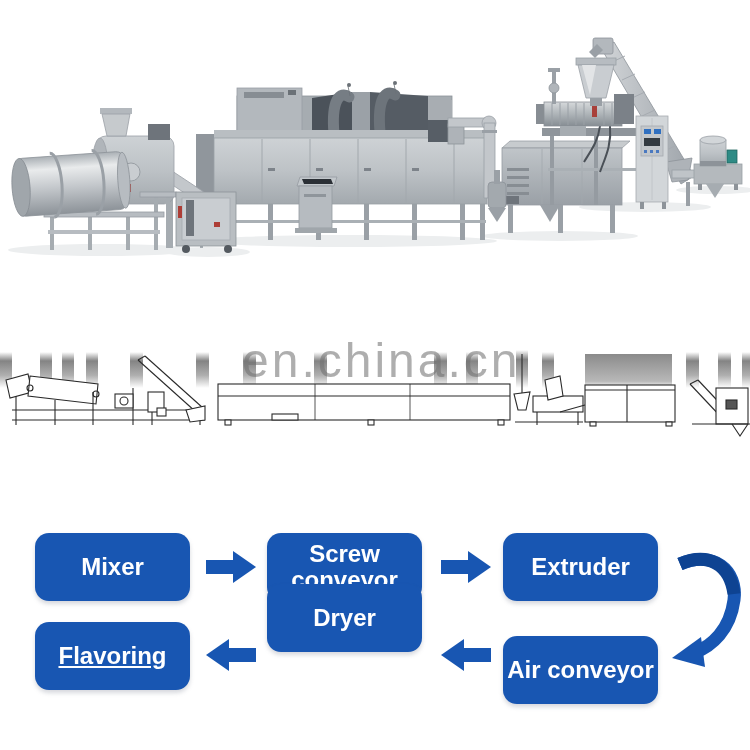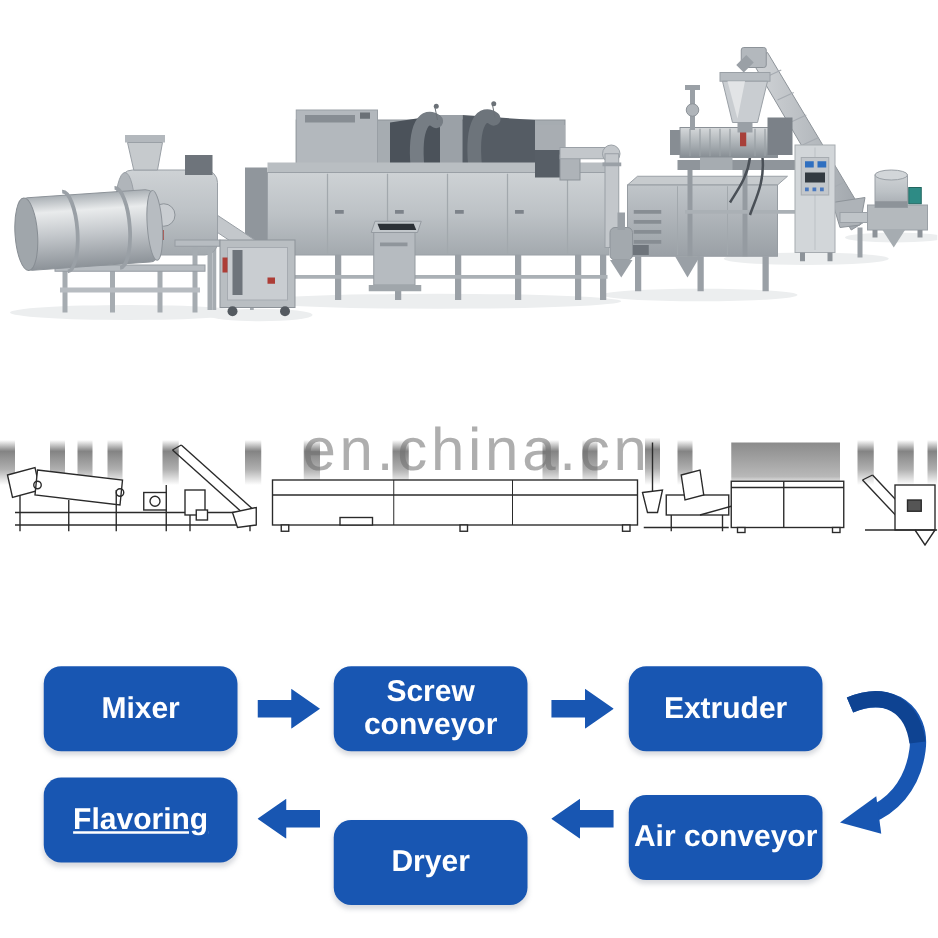--- a/index.html
+++ b/index.html
@@ -14,21 +14,21 @@
   .fc-box{position:absolute;width:155px;height:68px;background:#1856b2;border-radius:14px;
           color:#ffffff;font-weight:bold;font-size:24px;line-height:1.08;
           display:flex;align-items:center;justify-content:center;text-align:center;
           padding:0 4px;box-sizing:border-box;z-index:3;
           box-shadow:0 3px 4px rgba(110,120,135,.28);}
   .fc-arrow{position:absolute;z-index:3;}
   .b-mixer{left:35px;top:533px;}
   .b-screw{left:267px;top:533px;}
   .b-extruder{left:503px;top:533px;}
   .b-flavoring{left:35px;top:622px;text-decoration:underline;}
-  .b-dryer{left:267px;top:656px;}
+  .b-dryer{left:267px;top:584px;}
   .b-air{left:503px;top:636px;}
 </style>
 </head>
 <body>
 
 <div class="canvas">
 
   <svg class="photo-svg" width="750" height="300" viewBox="0 0 750 300">
     <defs>
       <linearGradient id="gSteelV" x1="0" y1="0" x2="0" y2="1">

